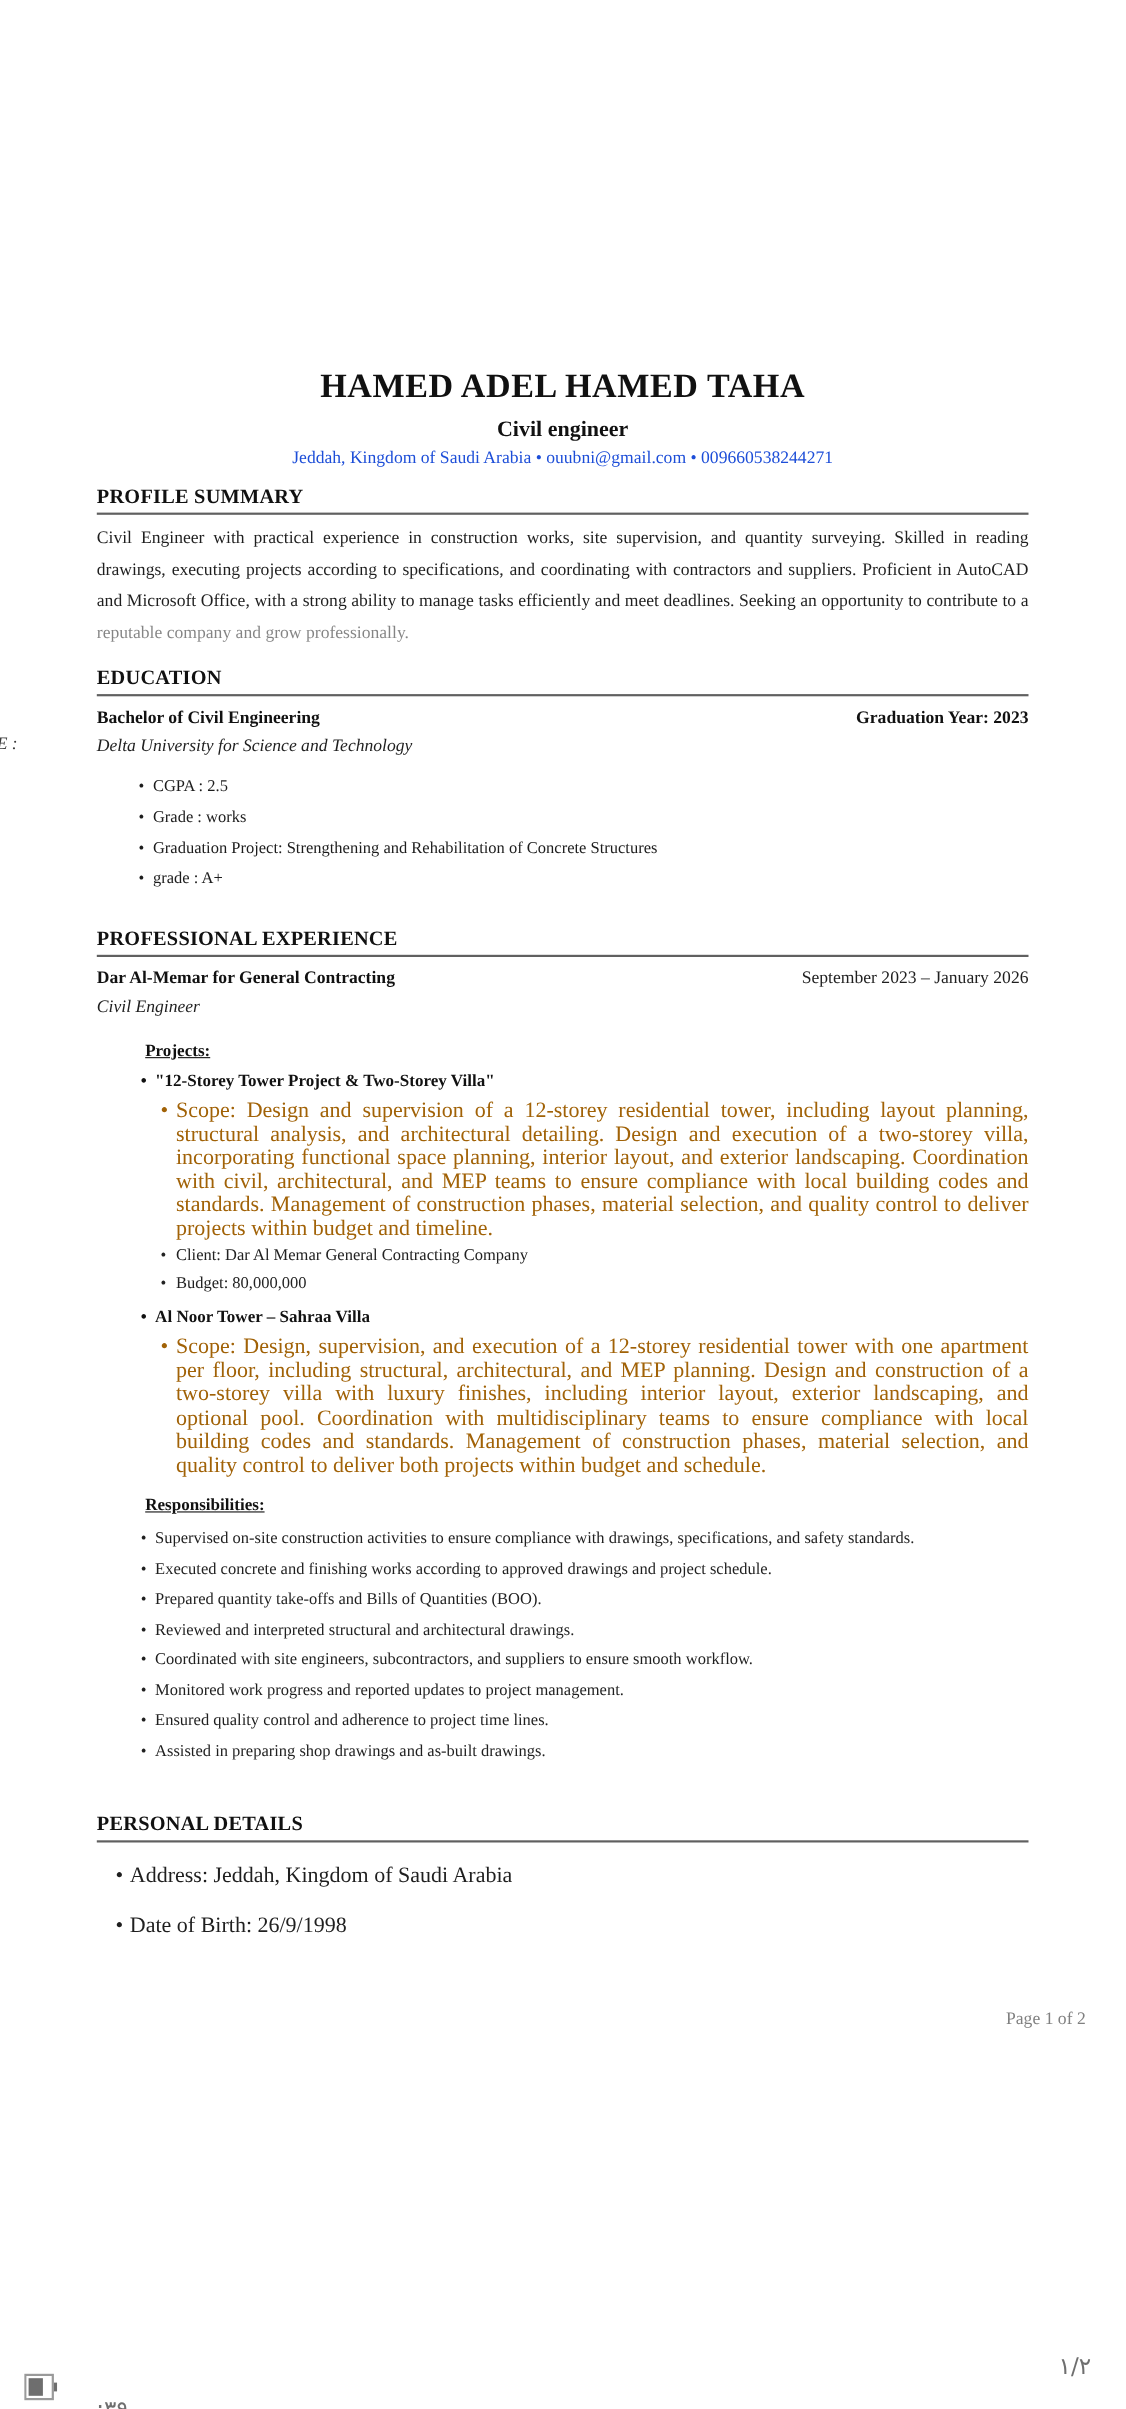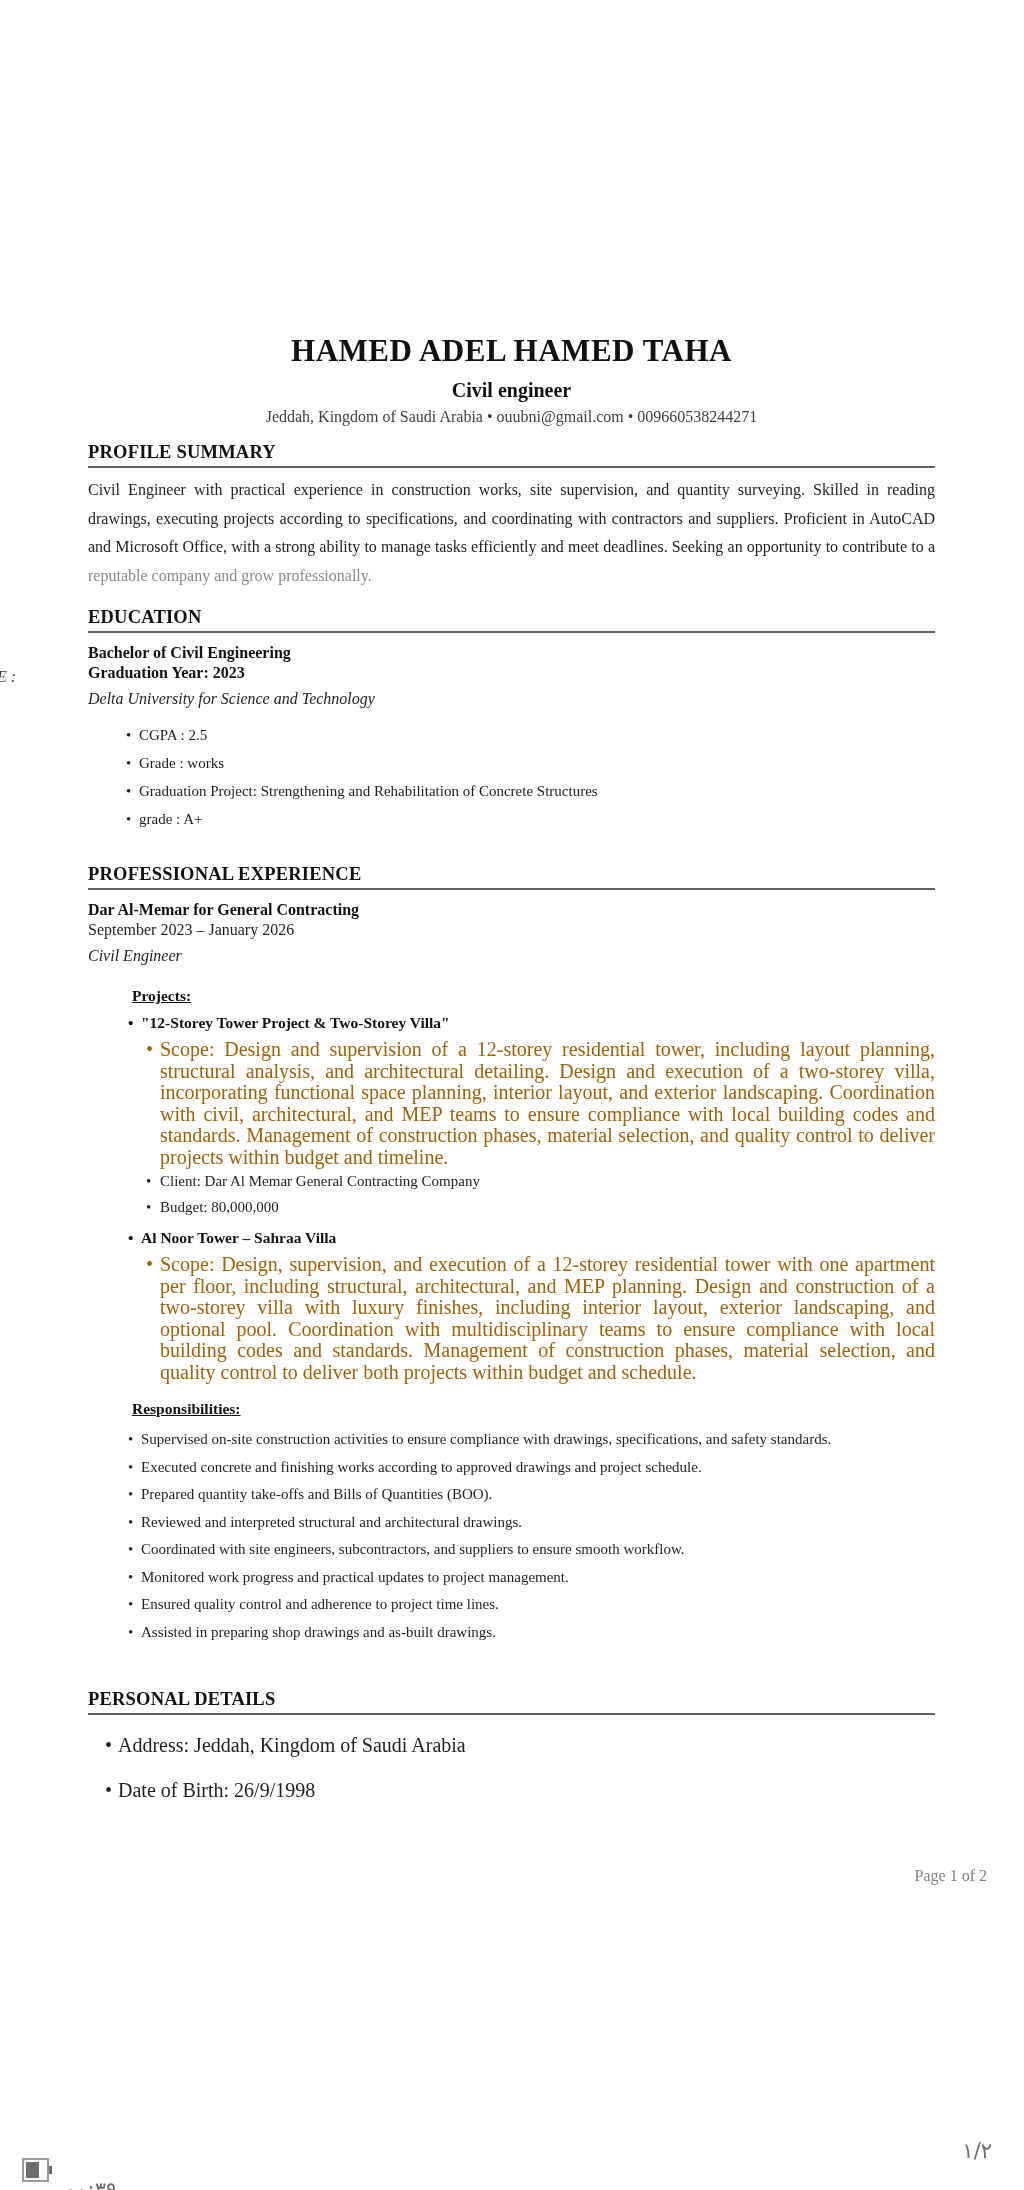--- a/index.html
+++ b/index.html
@@ -7,37 +7,37 @@
     width:1024px;height:2190px;background:#ffffff;position:relative;
     font-family:"Liberation Serif", serif;color:#1c1c1c;overflow:hidden;
   }
   .screen{position:absolute;inset:0;}
   .doc{position:absolute;left:88px;width:847px;top:0;font-family:Liberation Serif, serif;}
 
   
   .doc-header{padding-top:333px;text-align:center;}
   .name{font-size:31px;line-height:36px;font-weight:bold;letter-spacing:0.5px;color:#111;}
   .jobtitle{margin-top:9px;font-size:20px;line-height:24px;font-weight:bold;color:#111;}
-  .contact{margin-top:5px;font-size:16px;line-height:20px;color:#404040;}
+  .contact{margin-top:5px;font-size:16px;line-height:20px;color:#1d4ed8;}
 
   
   h2.sec-h{
     margin:0;margin-top:14px;font-size:18.5px;line-height:22px;font-weight:bold;color:#111;
     letter-spacing:0.2px;border-bottom:2px solid #606060;padding-bottom:3px;
   }
   .sec{position:relative;}
   .mt-edu{margin-top:16px !important;}
   .mt-exp{margin-top:30px !important;}
   .mt-pd{margin-top:42px !important;}
 
   .para{margin:8px 0 0 0;font-size:16px;line-height:28.5px;text-align:justify;color:#1f1f1f;}
   .fade-overlay{position:absolute;left:0;right:0;bottom:0;height:27px;
     background:rgba(255,255,255,0.45);pointer-events:none;}
 
-  .row{display:flex;justify-content:space-between;align-items:baseline;margin-top:10px;flex-direction:column;}
+  .row{display:flex;justify-content:space-between;align-items:baseline;margin-top:10px;}
   .bold{font-weight:bold;font-size:16px;line-height:20px;color:#111;}
   .reg{font-size:16px;line-height:20px;color:#1f1f1f;}
   .ital{margin-top:6px;font-style:italic;font-size:16px;line-height:20px;color:#1f1f1f;}
 
   
   .bullet{position:relative;padding-left:13px;}
   .bullet::before{content:"\2022";position:absolute;left:0;top:0;}
 
   .edu-list{margin-top:12px;margin-left:38px;}
   .edu-list .bullet{font-size:15px;line-height:28px;}
@@ -127,21 +127,21 @@
           <div class="bullet scope">Scope: Design, supervision, and execution of a 12-storey residential tower with one apartment per floor, including structural, architectural, and MEP planning. Design and construction of a two-storey villa with luxury finishes, including interior layout, exterior landscaping, and optional pool. Coordination with multidisciplinary teams to ensure compliance with local building codes and standards. Management of construction phases, material selection, and quality control to deliver both projects within budget and schedule.</div>
         </div>
 
         <div class="sub-heading resp-heading">Responsibilities:</div>
         <div class="resp-list">
           <div class="bullet">Supervised on-site construction activities to ensure compliance with drawings, specifications, and safety standards.</div>
           <div class="bullet">Executed concrete and finishing works according to approved drawings and project schedule.</div>
           <div class="bullet">Prepared quantity take-offs and Bills of Quantities (BOO).</div>
           <div class="bullet">Reviewed and interpreted structural and architectural drawings.</div>
           <div class="bullet">Coordinated with site engineers, subcontractors, and suppliers to ensure smooth workflow.</div>
-          <div class="bullet">Monitored work progress and practical updates to project management.</div>
+          <div class="bullet">Monitored work progress and reported updates to project management.</div>
           <div class="bullet">Ensured quality control and adherence to project time lines.</div>
           <div class="bullet">Assisted in preparing shop drawings and as-built drawings.</div>
         </div>
       </div>
     </div>
 
     <div class="sec">
       <h2 class="sec-h mt-pd">PERSONAL DETAILS</h2>
       <div class="personal-list">
         <div class="bullet">Address: Jeddah, Kingdom of Saudi Arabia</div>

